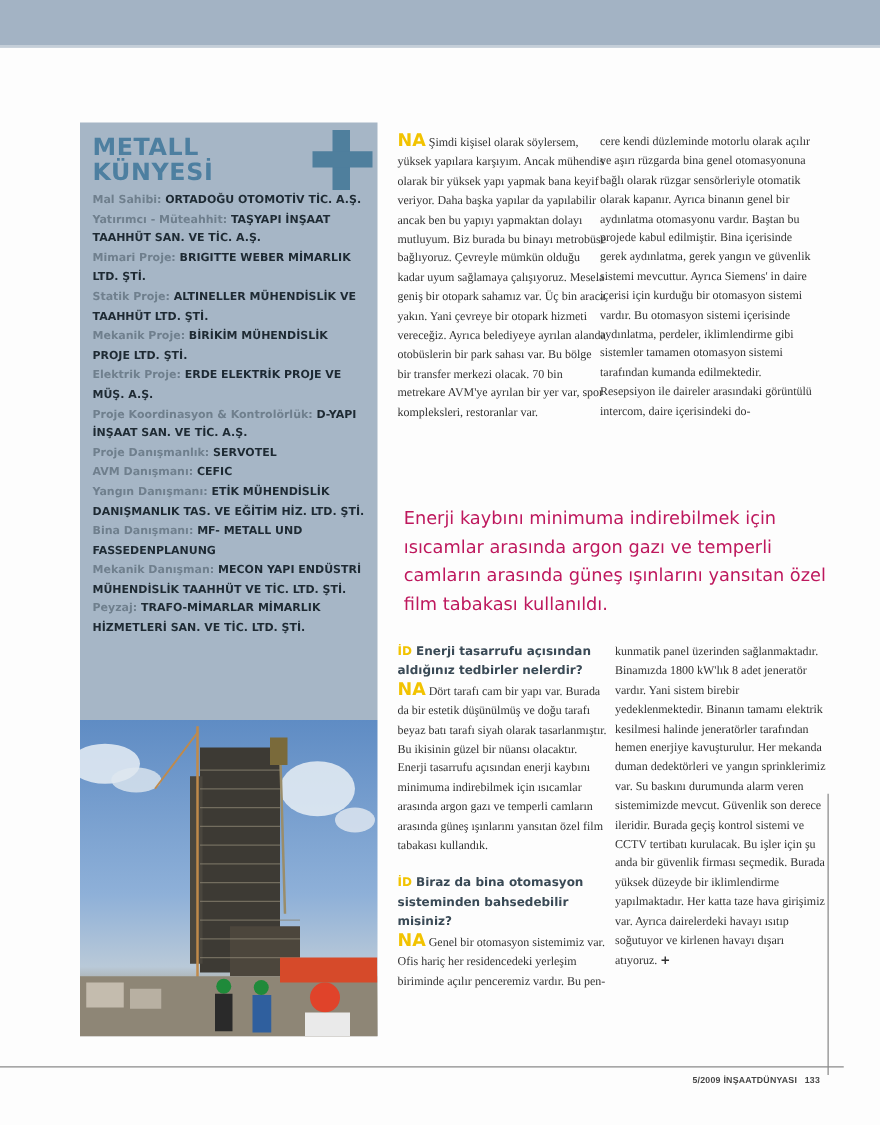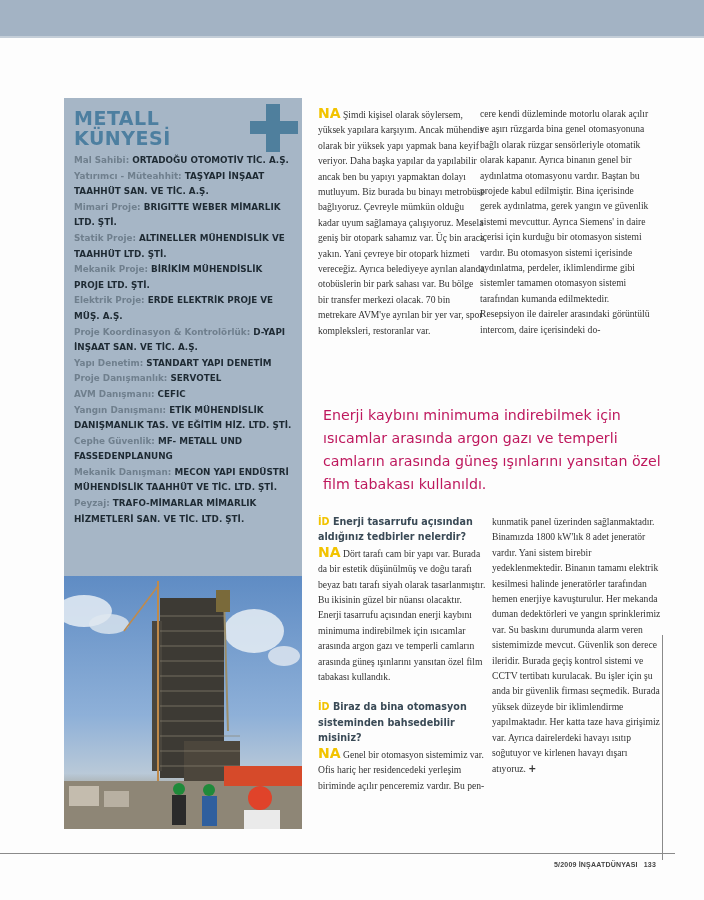--- a/index.html
+++ b/index.html
@@ -79,25 +79,24 @@
     <div>KÜNYESİ</div>
   </div>
   <div id="credits">
       <div class="credit"><span class="lab">Mal Sahibi: </span><span>ORTADOĞU OTOMOTİV TİC. A.Ş.</span></div>
       <div class="credit"><span class="lab">Yatırımcı - Müteahhit: </span><span>TAŞYAPI İNŞAAT TAAHHÜT SAN. VE TİC. A.Ş.</span></div>
       <div class="credit"><span class="lab">Mimari Proje: </span><span>BRIGITTE WEBER MİMARLIK LTD. ŞTİ.</span></div>
       <div class="credit"><span class="lab">Statik Proje: </span><span>ALTINELLER MÜHENDİSLİK VE TAAHHÜT LTD. ŞTİ.</span></div>
       <div class="credit"><span class="lab">Mekanik Proje: </span><span>BİRİKİM MÜHENDİSLİK PROJE LTD. ŞTİ.</span></div>
       <div class="credit"><span class="lab">Elektrik Proje: </span><span>ERDE ELEKTRİK PROJE VE MÜŞ. A.Ş.</span></div>
       <div class="credit"><span class="lab">Proje Koordinasyon &amp; Kontrolörlük: </span><span>D-YAPI İNŞAAT SAN. VE TİC. A.Ş.</span></div>
-      <div class="credit"><span class="lab">Yapı Denetim: </span><span>STANDART YAPI DENETİM</span></div>
       <div class="credit"><span class="lab">Proje Danışmanlık: </span><span>SERVOTEL</span></div>
       <div class="credit"><span class="lab">AVM Danışmanı: </span><span>CEFIC</span></div>
       <div class="credit"><span class="lab">Yangın Danışmanı: </span><span>ETİK MÜHENDİSLİK DANIŞMANLIK TAS. VE EĞİTİM HİZ. LTD. ŞTİ.</span></div>
-      <div class="credit"><span class="lab">Cephe Güvenlik: </span><span>MF- METALL UND FASSEDENPLANUNG</span></div>
+      <div class="credit"><span class="lab">Bina Danışmanı: </span><span>MF- METALL UND FASSEDENPLANUNG</span></div>
       <div class="credit"><span class="lab">Mekanik Danışman: </span><span>MECON YAPI ENDÜSTRİ MÜHENDİSLİK TAAHHÜT VE TİC. LTD. ŞTİ.</span></div>
       <div class="credit"><span class="lab">Peyzaj: </span><span>TRAFO-MİMARLAR MİMARLIK HİZMETLERİ SAN. VE TİC. LTD. ŞTİ.</span></div>
     </div>
 </div>
 
 <div class="photo">
   <svg width="238" height="253" viewBox="0 0 238 253">
     <ellipse cx="20" cy="35" rx="28" ry="16" fill="#e6edf4" opacity="0.85"></ellipse>
     <ellipse cx="45" cy="48" rx="20" ry="10" fill="#dfe7ef" opacity="0.8"></ellipse>
     <ellipse cx="190" cy="55" rx="30" ry="22" fill="#e8eef4" opacity="0.85"></ellipse>

